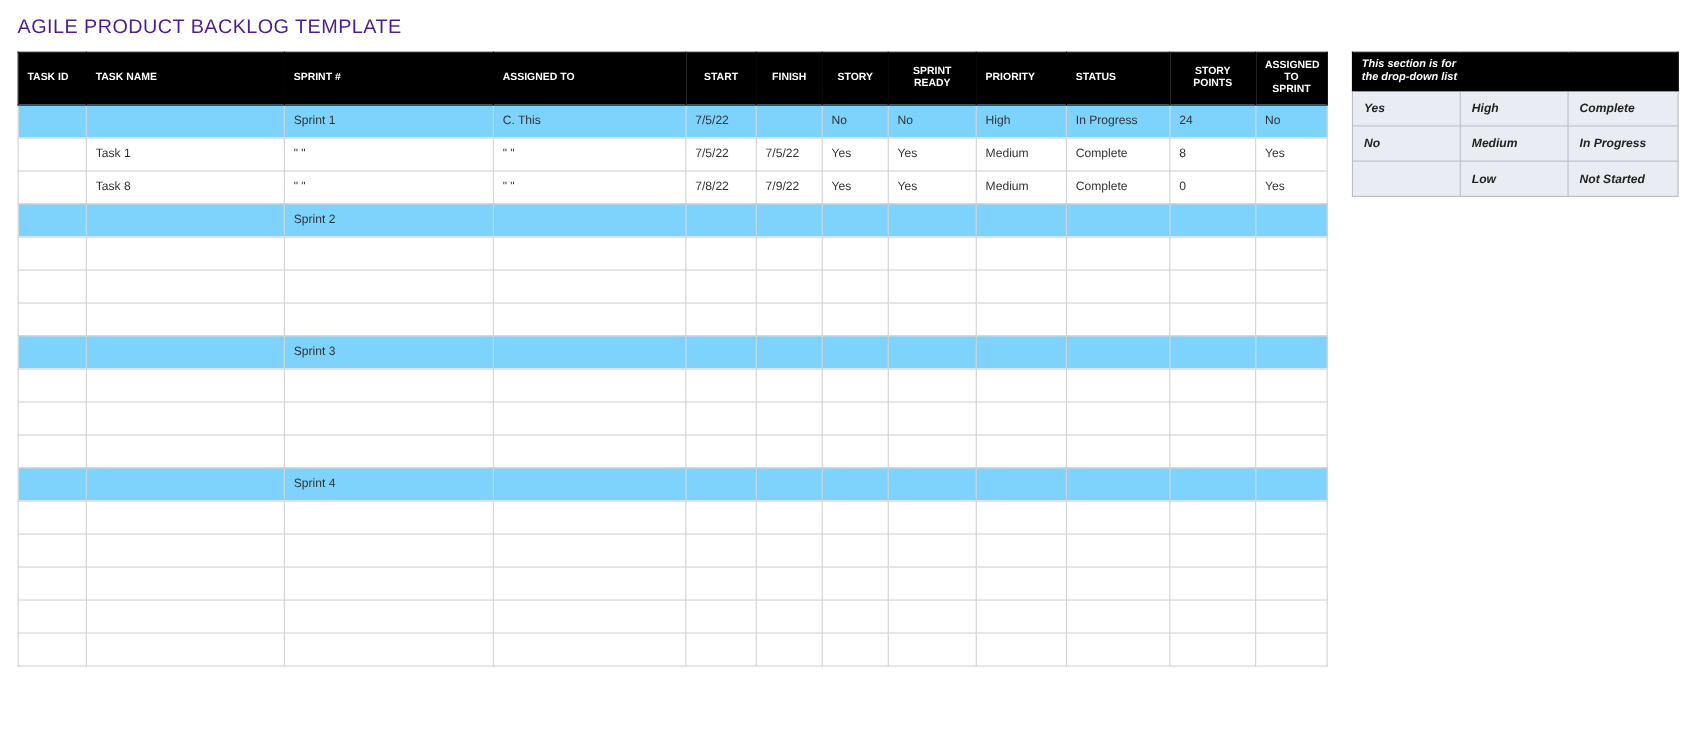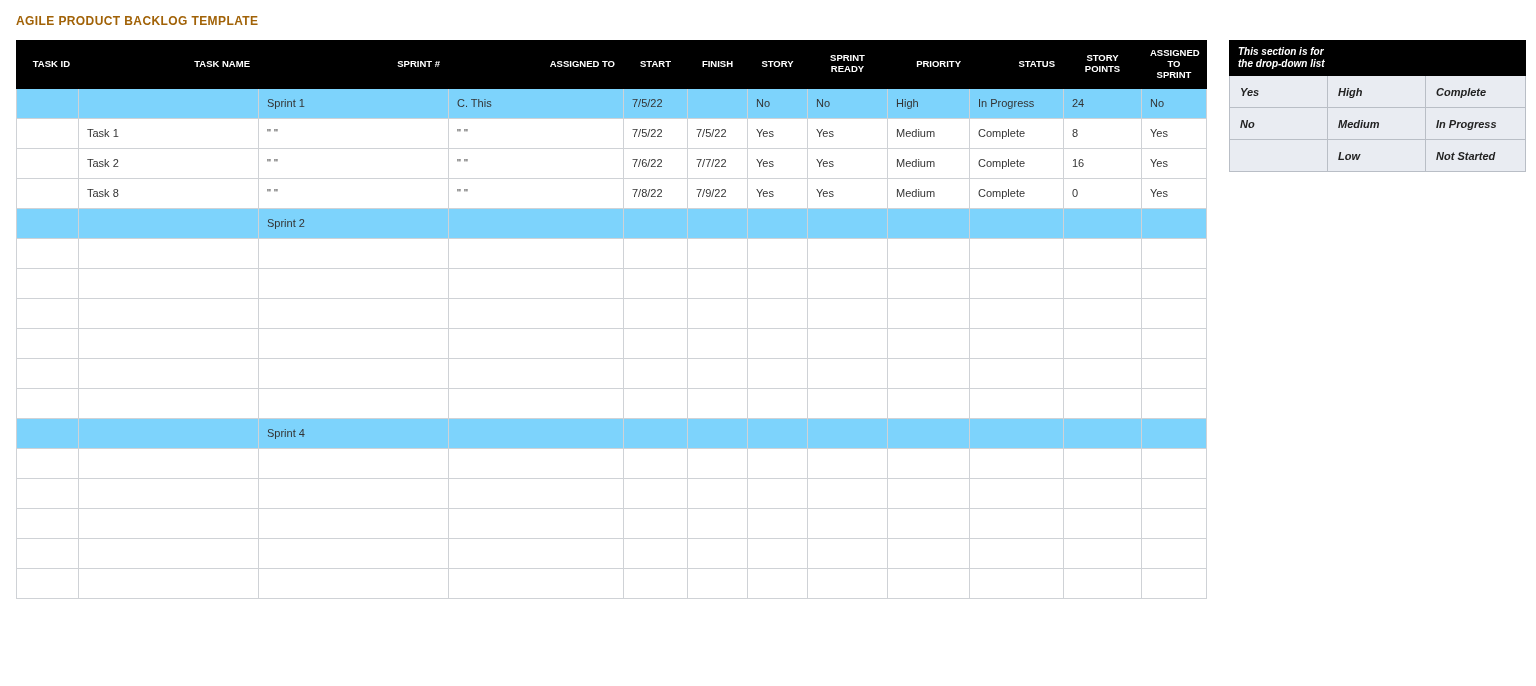--- a/index.html
+++ b/index.html
@@ -6,24 +6,24 @@
   body {
     margin: 0;
     padding: 14px 16px;
     font-family: "Helvetica Neue", Arial, sans-serif;
     font-size: 11px;
     color: #222;
     background: #fff;
     width: 1536px;
   }
   .title {
-    font-size: 12px;
-    font-weight: 700;
+    font-size: 18px;
+    font-weight: 400;
     letter-spacing: 0.4px;
-    color: #a16207;
+    color: #4c1d95;
     margin: 0 0 12px 0;
   }
   .wrap { display: flex; align-items: flex-start; gap: 22px; }
   table { border-collapse: collapse; table-layout: fixed; }
   .main { width: 1190px; }
   .main col.c-taskid   { width: 62px; }
   .main col.c-taskname { width: 180px; }
   .main col.c-sprint   { width: 190px; }
   .main col.c-assigned { width: 175px; }
   .main col.c-start    { width: 64px; }
@@ -32,21 +32,21 @@
   .main col.c-ready    { width: 80px; }
   .main col.c-priority { width: 82px; }
   .main col.c-status   { width: 94px; }
   .main col.c-points   { width: 78px; }
   .main col.c-tosprint { width: 65px; }
   .main th {
     background: #000;
     color: #fff;
     font-size: 9.5px;
     font-weight: 700;
-    text-align: right;
+    text-align: left;
     padding: 7px 8px;
     border: 1px solid #000;
     line-height: 1.15;
     vertical-align: middle;
     text-transform: uppercase;
   }
   .main th.center { text-align: center; }
   .main td {
     border: 1px solid #cfd2d6;
     padding: 6px 8px;
@@ -138,34 +138,20 @@
           <td>7/5/22</td>
           <td>Yes</td>
           <td>Yes</td>
           <td>Medium</td>
           <td>Complete</td>
           <td>8</td>
           <td>Yes</td>
         </tr>
         <tr>
           <td></td>
-          <td>Task 2</td>
-          <td>" "</td>
-          <td>" "</td>
-          <td>7/6/22</td>
-          <td>7/7/22</td>
-          <td>Yes</td>
-          <td>Yes</td>
-          <td>Medium</td>
-          <td>Complete</td>
-          <td>16</td>
-          <td>Yes</td>
-        </tr>
-        <tr>
-          <td></td>
           <td>Task 8</td>
           <td>" "</td>
           <td>" "</td>
           <td>7/8/22</td>
           <td>7/9/22</td>
           <td>Yes</td>
           <td>Yes</td>
           <td>Medium</td>
           <td>Complete</td>
           <td>0</td>
@@ -210,20 +196,34 @@
           <td></td>
           <td></td>
           <td></td>
           <td></td>
           <td></td>
         </tr>
         <tr>
           <td></td>
           <td></td>
           <td></td>
+          <td></td>
+          <td></td>
+          <td></td>
+          <td></td>
+          <td></td>
+          <td></td>
+          <td></td>
+          <td></td>
+          <td></td>
+        </tr>
+        <tr class="shade">
+          <td></td>
+          <td></td>
+          <td>Sprint 3</td>
           <td></td>
           <td></td>
           <td></td>
           <td></td>
           <td></td>
           <td></td>
           <td></td>
           <td></td>
           <td></td>
         </tr>

